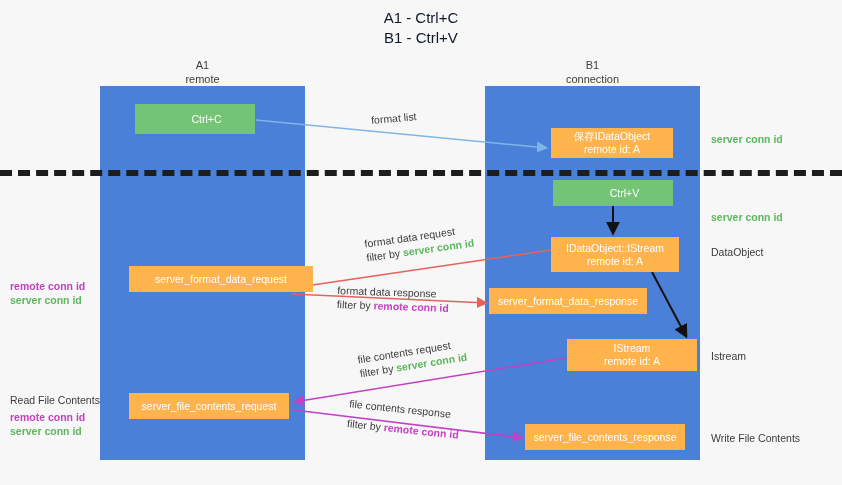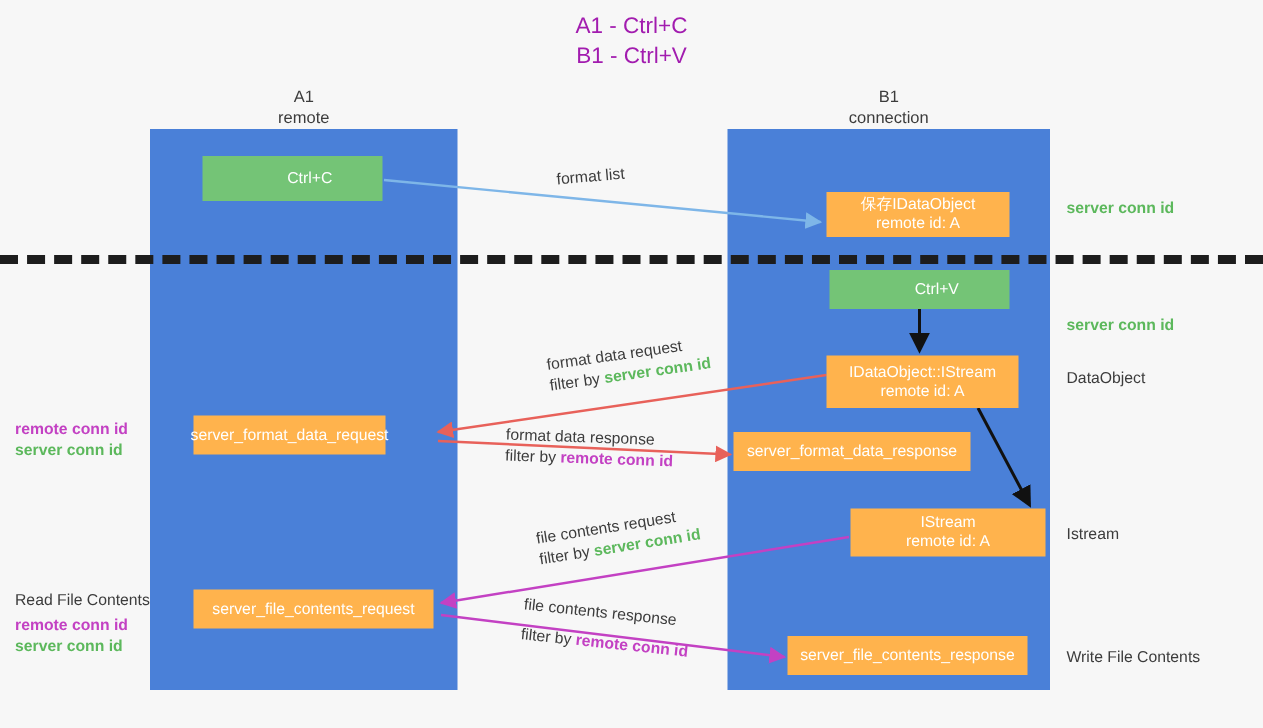--- a/index.html
+++ b/index.html
@@ -10,21 +10,21 @@
     position:relative;
     overflow:hidden;
     color:#3c3c3c;
   }
   #stage{position:absolute;inset:0;}
   .abs{position:absolute;}
 
   
   #title{
     left:0;top:8px;width:842px;text-align:center;
-    font-size:15px;line-height:20px;color:#a21caf;
+    font-size:15px;line-height:20px;color:#0f172a;
   }
 
   
   .col-head{
     text-align:center;font-size:11px;line-height:14px;color:#3c3c3c;
   }
 
   
   .lane{background:#4a80d8;}
 
@@ -124,21 +124,21 @@
 
   <div class="abs box green" style="left:553px;top:180px;width:120px;height:26px;">
     <div>Ctrl+V</div>
   </div>
 
   <div class="abs box orange" style="left:551px;top:237px;width:128px;height:35px;">
     <div>IDataObject::IStream</div>
     <div class="l2">remote id: A</div>
   </div>
 
-  <div class="abs box orange" style="left:129px;top:277px;width:128px;height:26px;">
+  <div class="abs box orange" style="left:129px;top:266px;width:184px;height:26px;">
     <div>server_format_data_request</div>
   </div>
 
   <div class="abs box orange" style="left:489px;top:288px;width:158px;height:26px;">
     <div>server_format_data_response</div>
   </div>
 
   <div class="abs box orange" style="left:567px;top:339px;width:130px;height:32px;">
     <div>IStream</div>
     <div class="l2">remote id: A</div>

